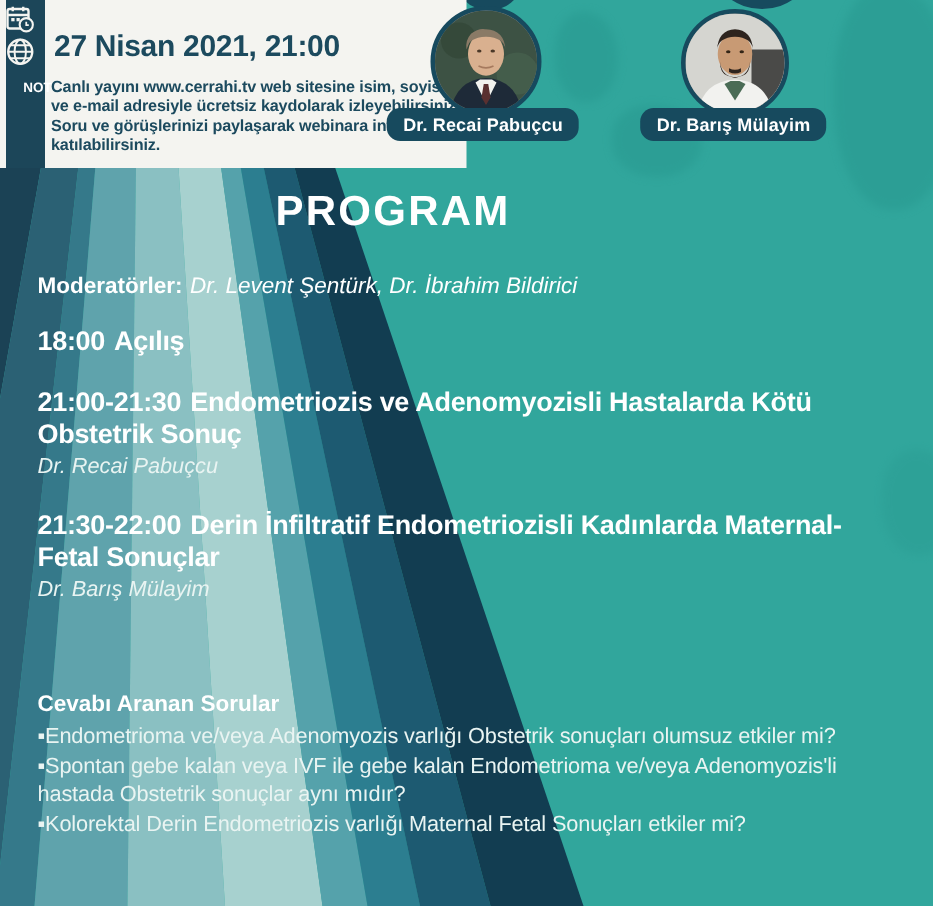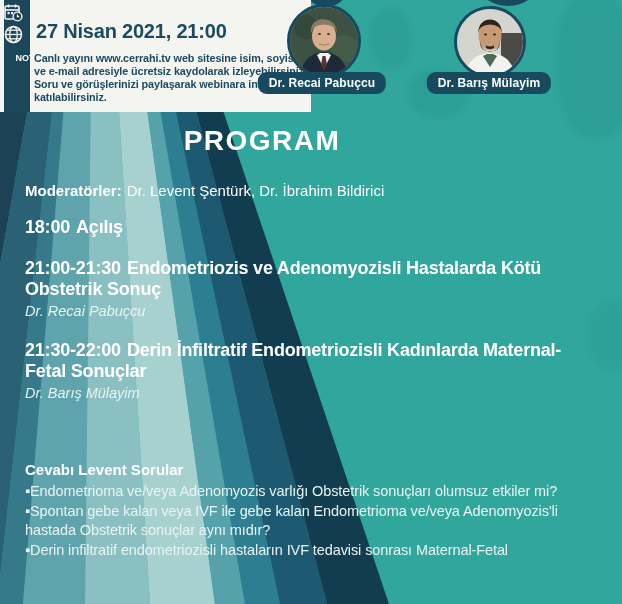--- a/index.html
+++ b/index.html
@@ -25,21 +25,21 @@
   .avatar{position:absolute;border-radius:50%;border:3px solid #174a5e;overflow:hidden;background:#888;}
   .avatar svg{display:block;}
   .badge{position:absolute;top:72px;transform:translateX(-50%);
     background:#174a5e;color:#fff;font-size:12px;font-weight:bold;
     padding:4px 11px;border-radius:9px;white-space:nowrap;letter-spacing:.1px;}
   
   .program-title{position:absolute;left:262px;top:125px;transform:translateX(-50%);
     color:#fff;font-size:28px;font-weight:bold;letter-spacing:1.5px;}
   .moderators{position:absolute;left:25px;top:182px;font-size:15px;color:#fff;width:575px;}
   .moderators .mod-label{font-weight:bold;margin-right:5px;}
-  .moderators .mod-names{}
+  .moderators .mod-names{font-style:italic;}
   .schedule{position:absolute;left:25px;top:217px;width:546px;color:#fff;}
   .sched-item{margin-bottom:20px;font-size:18px;font-weight:bold;line-height:21px;letter-spacing:-.2px;}
   .sched-item .time{margin-right:6px;}
   .sched-item .speaker{font-size:14.5px;font-weight:normal;font-style:italic;
     color:#e9f4f2;line-height:18px;margin-top:2px;letter-spacing:0;}
   .sched-item .speaker:empty{display:none;}
   
   .questions{position:absolute;left:25px;top:461px;width:564px;}
   .q-heading{font-size:15px;font-weight:bold;color:#fff;margin-bottom:4px;}
   .question{font-size:14.5px;color:#e9f4f2;line-height:19.6px;letter-spacing:-.1px;}
@@ -151,21 +151,21 @@
       <span class="time">21:00-21:30</span><span class="title">Endometriozis ve Adenomyozisli Hastalarda Kötü Obstetrik Sonuç</span>
       <div class="speaker">Dr. Recai Pabuçcu</div>
     </div>
     <div class="sched-item">
       <span class="time">21:30-22:00</span><span class="title">Derin İnfiltratif Endometriozisli Kadınlarda Maternal-Fetal Sonuçlar</span>
       <div class="speaker">Dr. Barış Mülayim</div>
     </div>
   </div>
 
   <div class="questions">
-    <div class="q-heading">Cevabı Levent Sorular</div>
+    <div class="q-heading">Cevabı Aranan Sorular</div>
     <div>
         <div class="question">▪Endometrioma ve/veya Adenomyozis varlığı Obstetrik sonuçları olumsuz etkiler mi?</div>
         <div class="question">▪Spontan gebe kalan veya IVF ile gebe kalan Endometrioma ve/veya Adenomyozis'li hastada Obstetrik sonuçlar aynı mıdır?</div>
-        <div class="question">▪Derin infiltratif endometriozisli hastaların IVF tedavisi sonrası Maternal-Fetal</div>
+        <div class="question">▪Kolorektal Derin Endometriozis varlığı Maternal Fetal Sonuçları etkiler mi?</div>
       </div>
   </div>
 
 </div>
 
 </body></html>

